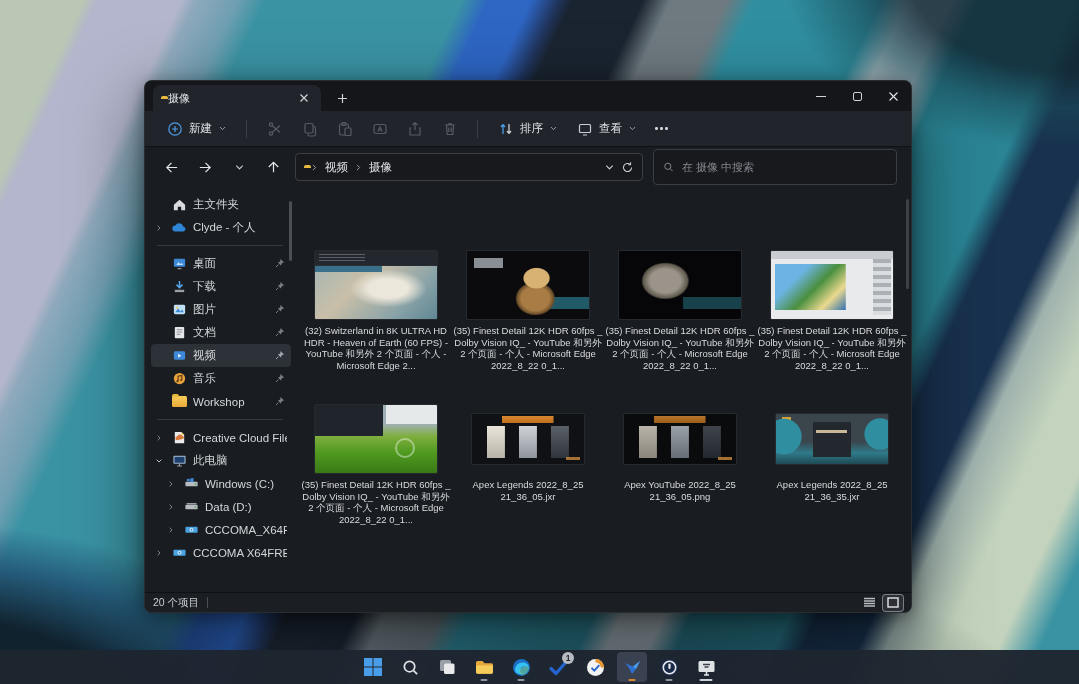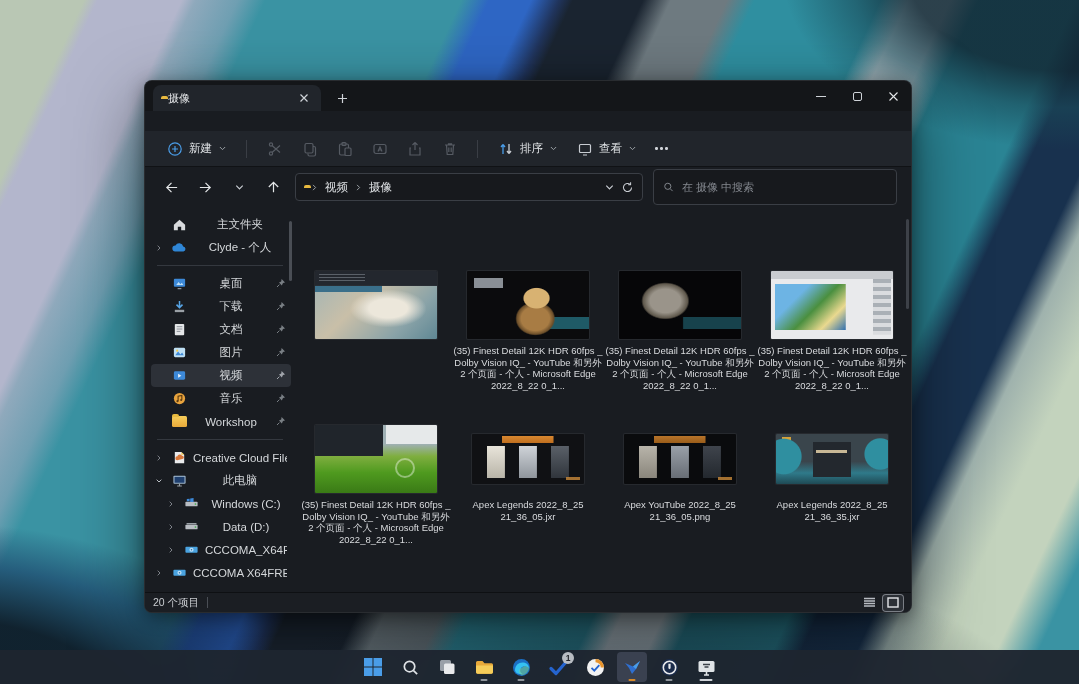--- a/index.html
+++ b/index.html
@@ -35,21 +35,21 @@
     border-radius:4px; flex:none; }
   .newtab { margin-left:12px; margin-bottom:4px; }
   .drag-region { flex:1; height:100%; }
   .win-controls { display:flex; height:100%; align-items:stretch; }
   .win-btn { width:36px; display:flex; align-items:center; justify-content:center; }
   .glyph-min { width:10px; height:1px; background:#cfd3d8; }
   .glyph-max { width:9px; height:9px; border:1px solid #cfd3d8; border-radius:2px; }
 
   
   .commandbar { height:36px; background:#21252b; display:flex; align-items:center;
-    padding:0 14px; gap:4px; flex:none; border-bottom:1px solid #101215;margin-top:20px; }
+    padding:0 14px; gap:4px; flex:none; border-bottom:1px solid #101215; }
   .cmd-btn { display:flex; align-items:center; gap:6px; padding:5px 7px; border-radius:4px; }
   .cmd-label { font-size:11.5px; color:#dfe2e5; }
   .cmd-ic { width:17px; height:17px; display:flex; align-items:center; justify-content:center; }
   .cmd-sep { width:1px; height:18px; background:#3a3e45; margin:0 8px; flex:none; }
   .dots { display:flex; gap:2.5px; }
   .dots i { width:2.5px; height:2.5px; border-radius:50%; background:#cfd3d8; }
 
   
   .navrow { height:40px; display:flex; align-items:center; padding:0 14px; gap:10px;
     background:#191c21; flex:none; }
@@ -62,21 +62,21 @@
   .searchbox { height:36px; width:244px; background:#17191d; border:1px solid #3a3e45;
     border-radius:4px; display:flex; align-items:center; padding:0 9px; gap:8px; flex:none; }
   .searchbox input { background:transparent; border:none; outline:none; color:#cfd3d8;
     font-size:11px; width:100%; font-family:inherit; }
   .searchbox input::placeholder { color:#84888f; }
 
   
   .main { flex:1; display:flex; overflow:hidden; }
   .sidebar { width:148px; flex:none; padding:6px 2px 0 6px; position:relative; overflow:hidden; }
   .srow { height:23px; display:flex; align-items:center; gap:6px; padding:0 4px 0 2px;
-    border-radius:4px; font-size:11.5px; color:#d4d7da;text-align:center; }
+    border-radius:4px; font-size:11.5px; color:#d4d7da; }
   .srow.sel { background:#2d3138; }
   .srow .chev { width:12px; flex:none; display:flex; justify-content:center; }
   .srow .sic { width:16px; height:16px; flex:none; display:flex; align-items:center; justify-content:center; }
   .srow .slabel { flex:1; white-space:nowrap; overflow:hidden; }
   .srow .pin { width:12px; flex:none; opacity:.75; }
   .ssep { height:1px; background:#34383f; margin:6px 8px 6px 6px; }
   .sbar { position:absolute; right:1px; top:14px; width:3px; height:60px;
     background:#4a4e55; border-radius:2px; }
 
   .content { flex:1; position:relative; overflow:hidden; }
@@ -410,40 +410,40 @@
           <span class="slabel">下载</span>
           <span class="pin"><svg width="10" height="10" viewBox="0 0 10 10">
                 <path d="M5.6 1l3.4 3.4-2 .6-1.2 2.4L3 4.6l2.2-1z" fill="#9aa0a6"></path>
                 <path d="M3.4 6.6L1 9" stroke="#9aa0a6" stroke-width="1"></path>
               </svg></span>
         </div>
         <div class="srow">
           <span class="chev"></span>
           <span class="sic">
               <svg width="15" height="15" viewBox="0 0 16 16">
-                <rect x="3" y="2" width="10" height="12" rx="1" fill="#e4e6e8"></rect>
-                <path d="M5 5h6M5 7.5h6M5 10h4" stroke="#8a8f96" stroke-width="1"></path>
-              </svg>
-            </span>
-          <span class="slabel">文档</span>
+                <rect x="2" y="3" width="12" height="10" rx="1.5" fill="#bfe0f5"></rect>
+                <path d="M3.5 11l3-4 2.5 3 1.8-2 1.7 3z" fill="#3d89d8"></path>
+                <circle cx="5.5" cy="6" r="1.1" fill="#f2c94c"></circle>
+              </svg>
+            </span>
+          <span class="slabel">图片</span>
           <span class="pin"><svg width="10" height="10" viewBox="0 0 10 10">
                 <path d="M5.6 1l3.4 3.4-2 .6-1.2 2.4L3 4.6l2.2-1z" fill="#9aa0a6"></path>
                 <path d="M3.4 6.6L1 9" stroke="#9aa0a6" stroke-width="1"></path>
               </svg></span>
         </div>
         <div class="srow">
           <span class="chev"></span>
           <span class="sic">
               <svg width="15" height="15" viewBox="0 0 16 16">
-                <rect x="2" y="3" width="12" height="10" rx="1.5" fill="#bfe0f5"></rect>
-                <path d="M3.5 11l3-4 2.5 3 1.8-2 1.7 3z" fill="#3d89d8"></path>
-                <circle cx="5.5" cy="6" r="1.1" fill="#f2c94c"></circle>
-              </svg>
-            </span>
-          <span class="slabel">图片</span>
+                <rect x="3" y="2" width="10" height="12" rx="1" fill="#e4e6e8"></rect>
+                <path d="M5 5h6M5 7.5h6M5 10h4" stroke="#8a8f96" stroke-width="1"></path>
+              </svg>
+            </span>
+          <span class="slabel">文档</span>
           <span class="pin"><svg width="10" height="10" viewBox="0 0 10 10">
                 <path d="M5.6 1l3.4 3.4-2 .6-1.2 2.4L3 4.6l2.2-1z" fill="#9aa0a6"></path>
                 <path d="M3.4 6.6L1 9" stroke="#9aa0a6" stroke-width="1"></path>
               </svg></span>
         </div>
         <div class="srow sel">
           <span class="chev"></span>
           <span class="sic">
               <svg width="15" height="15" viewBox="0 0 16 16">
                 <rect x="2" y="3.5" width="12" height="9" rx="1.5" fill="#3d89d8"></rect>
@@ -579,20 +579,21 @@
 
         <div class="sbar"></div>
       </aside>
 
       <section class="content">
         <div class="grid">
           <div class="tile">
             <div class="tslot">
                 <div class="thumb th-switzerland"></div>
               </div>
+            <div class="fname">(32) Switzerland in 8K ULTRA HD HDR - Heaven of Earth (60 FPS) - YouTube 和另外 2 个页面 - 个人 - Microsoft Edge 2...</div>
           </div>
           <div class="tile">
             <div class="tslot">
                 <div class="thumb th-cat1"></div>
               </div>
             <div class="fname">(35) Finest Detail 12K HDR 60fps _ Dolby Vision IQ_ - YouTube 和另外 2 个页面 - 个人 - Microsoft Edge 2022_8_22 0_1...</div>
           </div>
           <div class="tile">
             <div class="tslot">
                 <div class="thumb th-cat2"></div>

